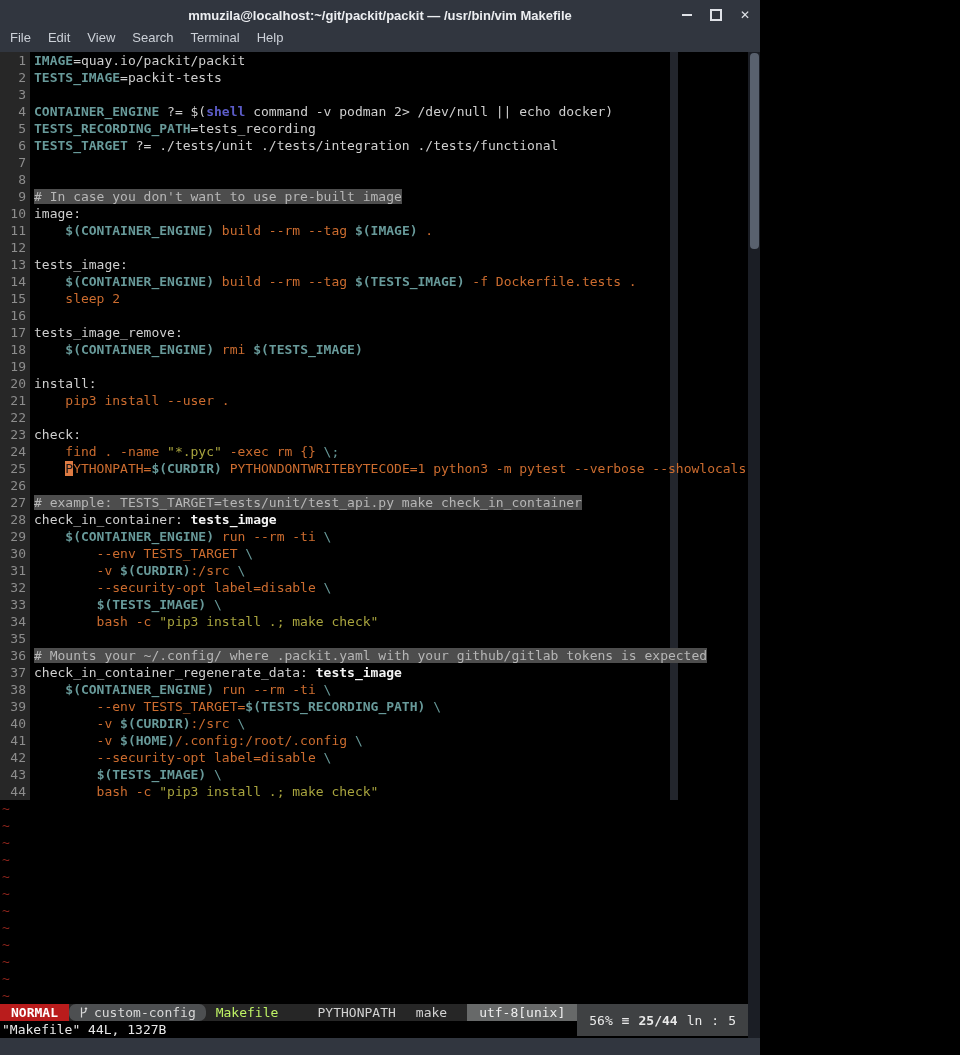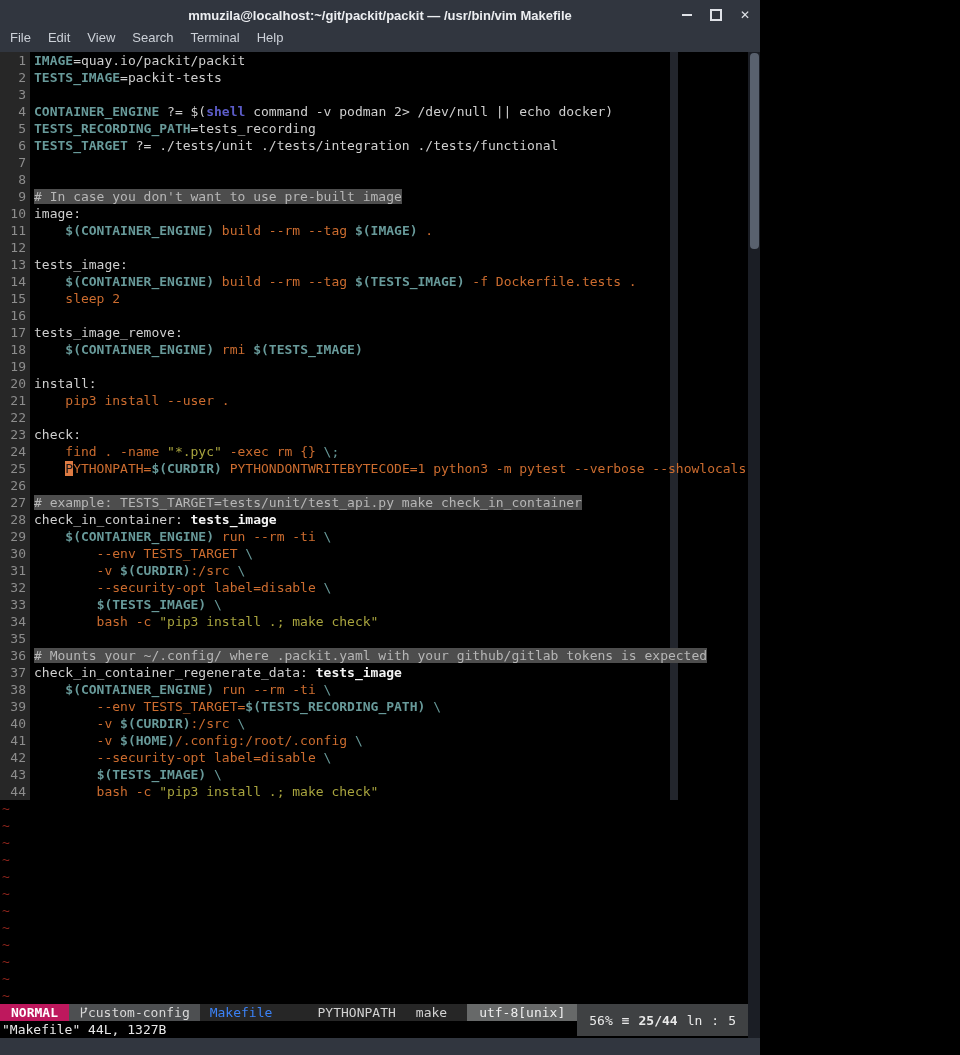--- a/index.html
+++ b/index.html
@@ -34,23 +34,23 @@
   .t-k{color:var(--kw,#5c5cc8);font-weight:bold;}
   .t-e{color:var(--teal,#689a9a);}
   .t-d{color:#f4f4f4;font-weight:bold;}
   .t-m{color:#b6b6b6;background:#4d4d4d;}
   .t-u{color:#181818;background:var(--cursor,#de7b43);}
 
   
   .statusline{height:17px;margin-right:12px;background:#262626;display:flex;align-items:stretch;
               color:#c9c9c9;font:13px/17px "DejaVu Sans Mono",monospace;white-space:pre;}
   .seg{display:flex;align-items:center;}
-  .seg-mode{background:#be185d;color:#ffffff;font-weight:bold;padding:0 11px;}
-  .seg-branch{background:#4d4f51;color:#d9d9d9;padding:0 10px;gap:0;}
-  .seg-file{padding:0 10px;color:#3b82f6;}
+  .seg-mode{background:#b91c1c;color:#ffffff;font-weight:bold;padding:0 11px;}
+  .seg-branch{background:#4d4f51;color:#d9d9d9;padding:0 10px;gap:6px;border-radius:7px;}
+  .seg-file{padding:0 10px;color:#bef264;}
   .sp{flex:1;}
   .plain-right{align-self:center;color:#d2d2d2;margin-right:20px;}
   .plain-right:last-of-type{margin-right:12px;}
   .seg-enc{background:#676969;color:#eeeeee;padding:0 12px;}
   .seg-pos{background:#3f4143;color:#e9e9e9;padding:16px 12px;gap:9px;}
   .pos-bold{font-weight:bold;}
   .cmdline{height:17px;color:#e8e8e8;font:13px/17px "DejaVu Sans Mono",monospace;padding-left:2px;white-space:pre;}
 
   
   .scrollbar{position:absolute;top:0;right:0;width:12px;height:986px;background:#1b1e25;z-index:3;}

